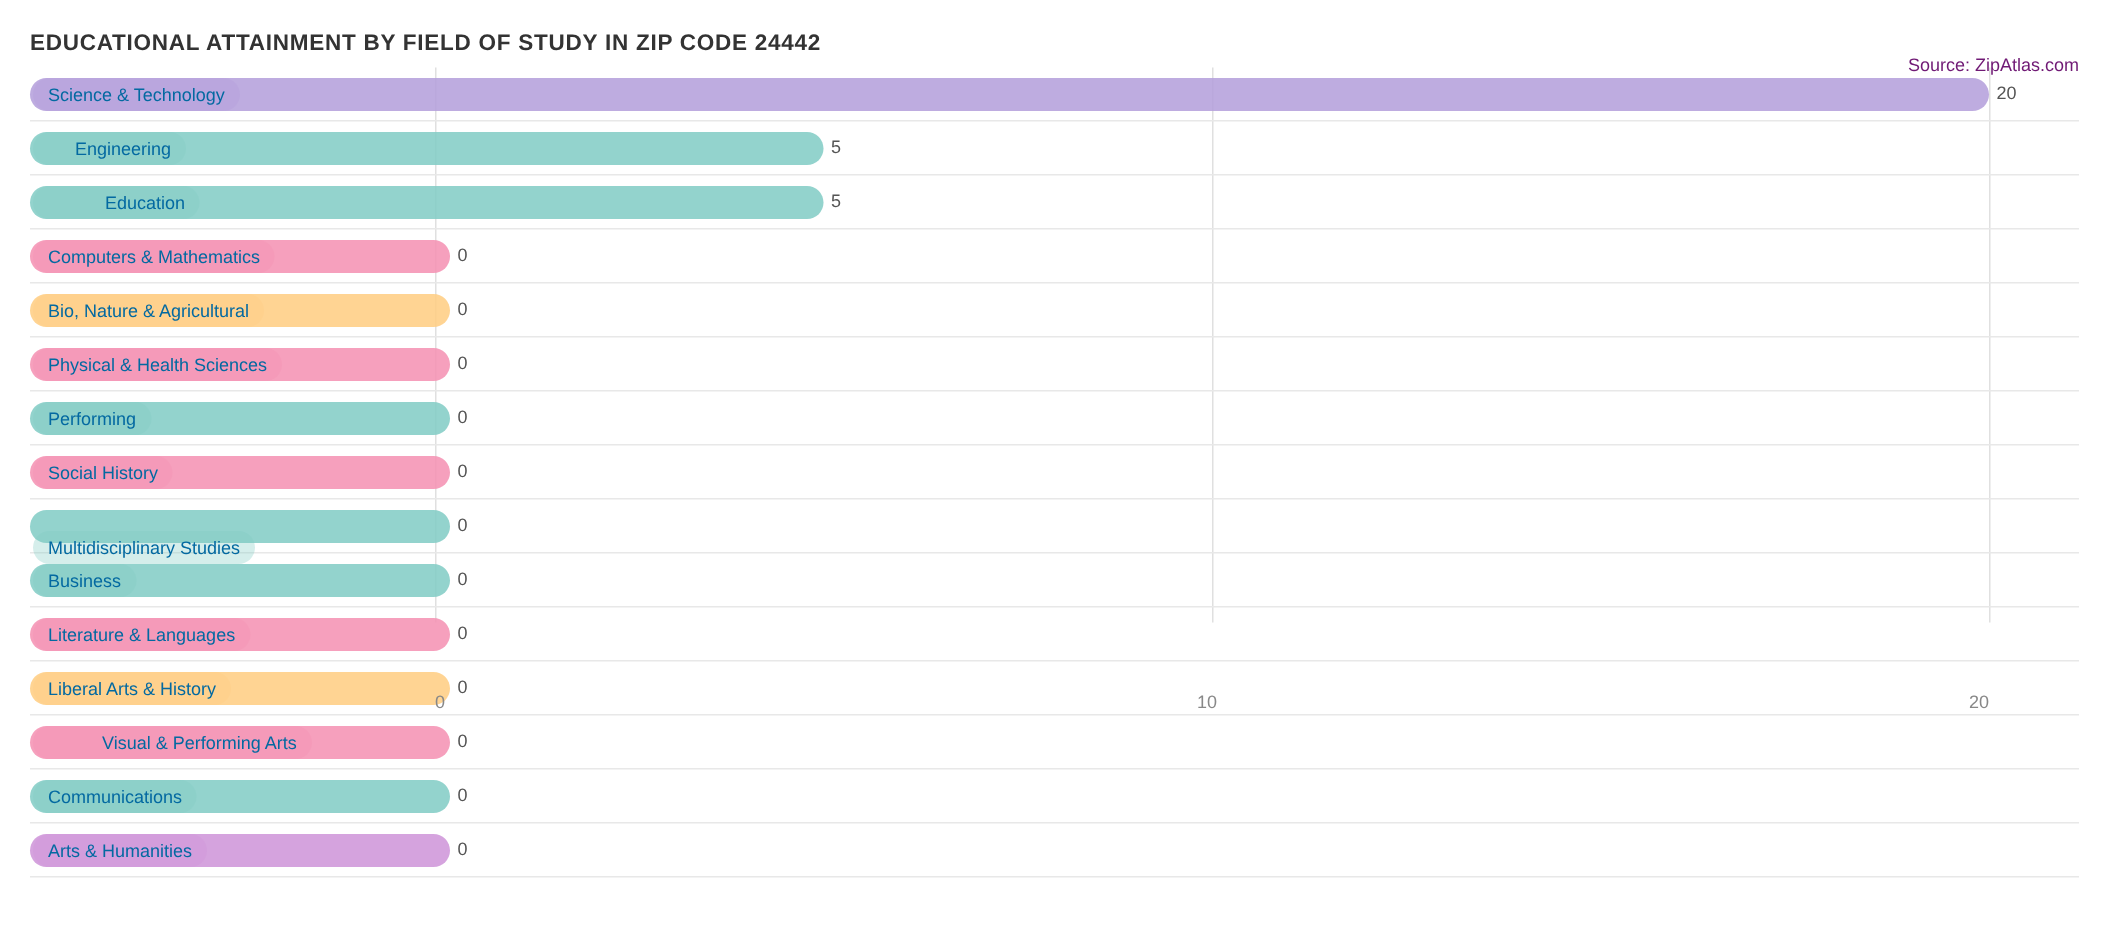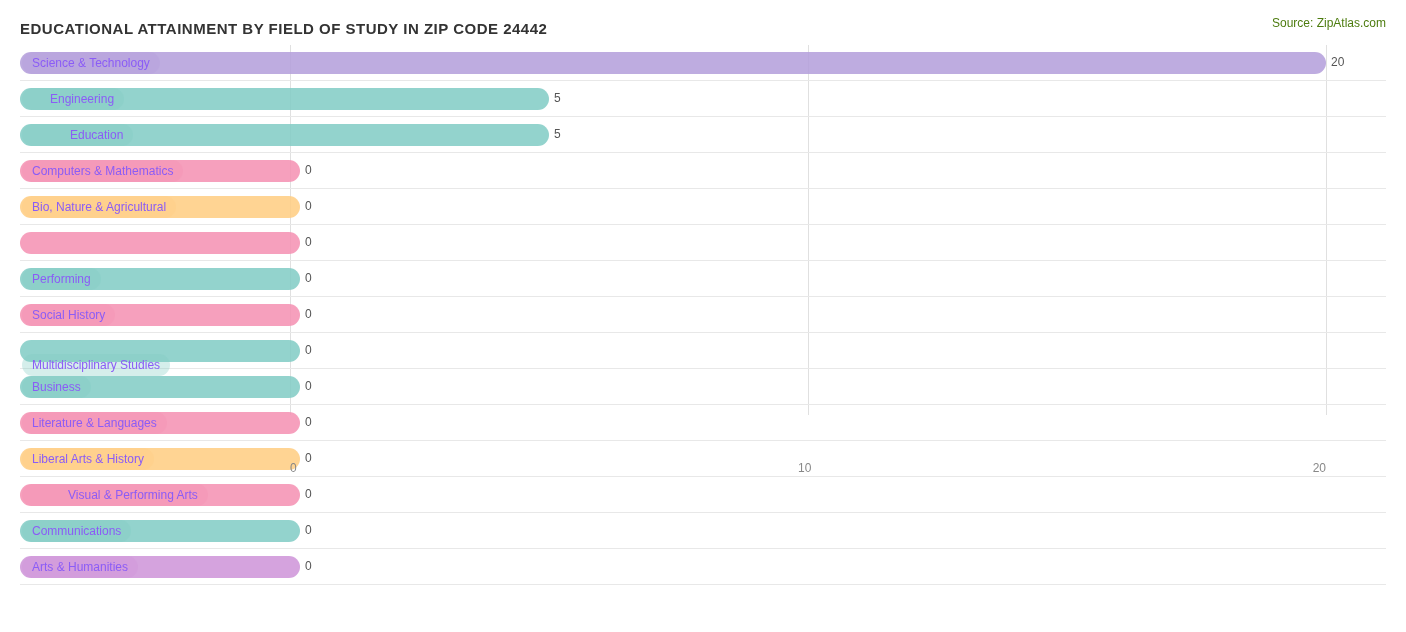--- a/index.html
+++ b/index.html
@@ -18,24 +18,24 @@
     }
     .chart-title {
       font-size: 15px;
       font-weight: bold;
       color: #333;
       letter-spacing: 0.5px;
       margin-bottom: 4px;
     }
     .chart-source {
       position: absolute;
-      top: 16px;
+      top: 36px;
       right: 20px;
       font-size: 12px;
-      color: #4d7c0f;
+      color: #701a75;
     }
     .chart-area {
       position: relative;
       margin-top: 8px;
       width: 100%;
       height: calc(100% - 40px);
     }
     .bars-area {
       position: absolute;
       left: 0;
@@ -53,21 +53,21 @@
     .bar-row:first-child {
       border-top: 1px solid #e8e8e8;
     }
     .bar-label {
       display: inline-flex;
       align-items: center;
       background: transparent;
       border-radius: 12px;
       padding: 3px 10px;
       font-size: 12px;
-      color: #8b5cf6;
+      color: #0369a1;
       white-space: nowrap;
       position: absolute;
       left: 2px;
       z-index: 2;
       height: 22px;
     }
     .bar-fill {
       height: 22px;
       border-radius: 11px;
       position: absolute;
@@ -139,20 +139,21 @@
           <div class="bar-label" style="background: rgba(244, 143, 177, 0.333);">Computers &amp; Mathematics</div>
           <div class="bar-value" style="left: 285px;">0</div>
         </div>
         <div class="bar-row">
           <div class="bar-fill" style="width: 280px; background: rgb(255, 204, 128); opacity: 0.85;"></div>
           <div class="bar-label" style="background: rgba(255, 204, 128, 0.333);">Bio, Nature &amp; Agricultural</div>
           <div class="bar-value" style="left: 285px;">0</div>
         </div>
         <div class="bar-row">
           <div class="bar-fill" style="width: 280px; background: rgb(244, 143, 177); opacity: 0.85;"></div>
+          <div class="bar-label" style="background: rgba(244, 143, 177, 0.333);">Physical &amp; Health Sciences</div>
           <div class="bar-value" style="left: 285px;">0</div>
         </div>
         <div class="bar-row">
           <div class="bar-fill" style="width: 280px; background: rgb(128, 203, 196); opacity: 0.85;"></div>
           <div class="bar-label" style="background: rgba(128, 203, 196, 0.333);">Performing</div>
           <div class="bar-value" style="left: 285px;">0</div>
         </div>
         <div class="bar-row">
           <div class="bar-fill" style="width: 280px; background: rgb(244, 143, 177); opacity: 0.85;"></div>
           <div class="bar-label" style="background: rgba(244, 143, 177, 0.333);">Social History</div>

